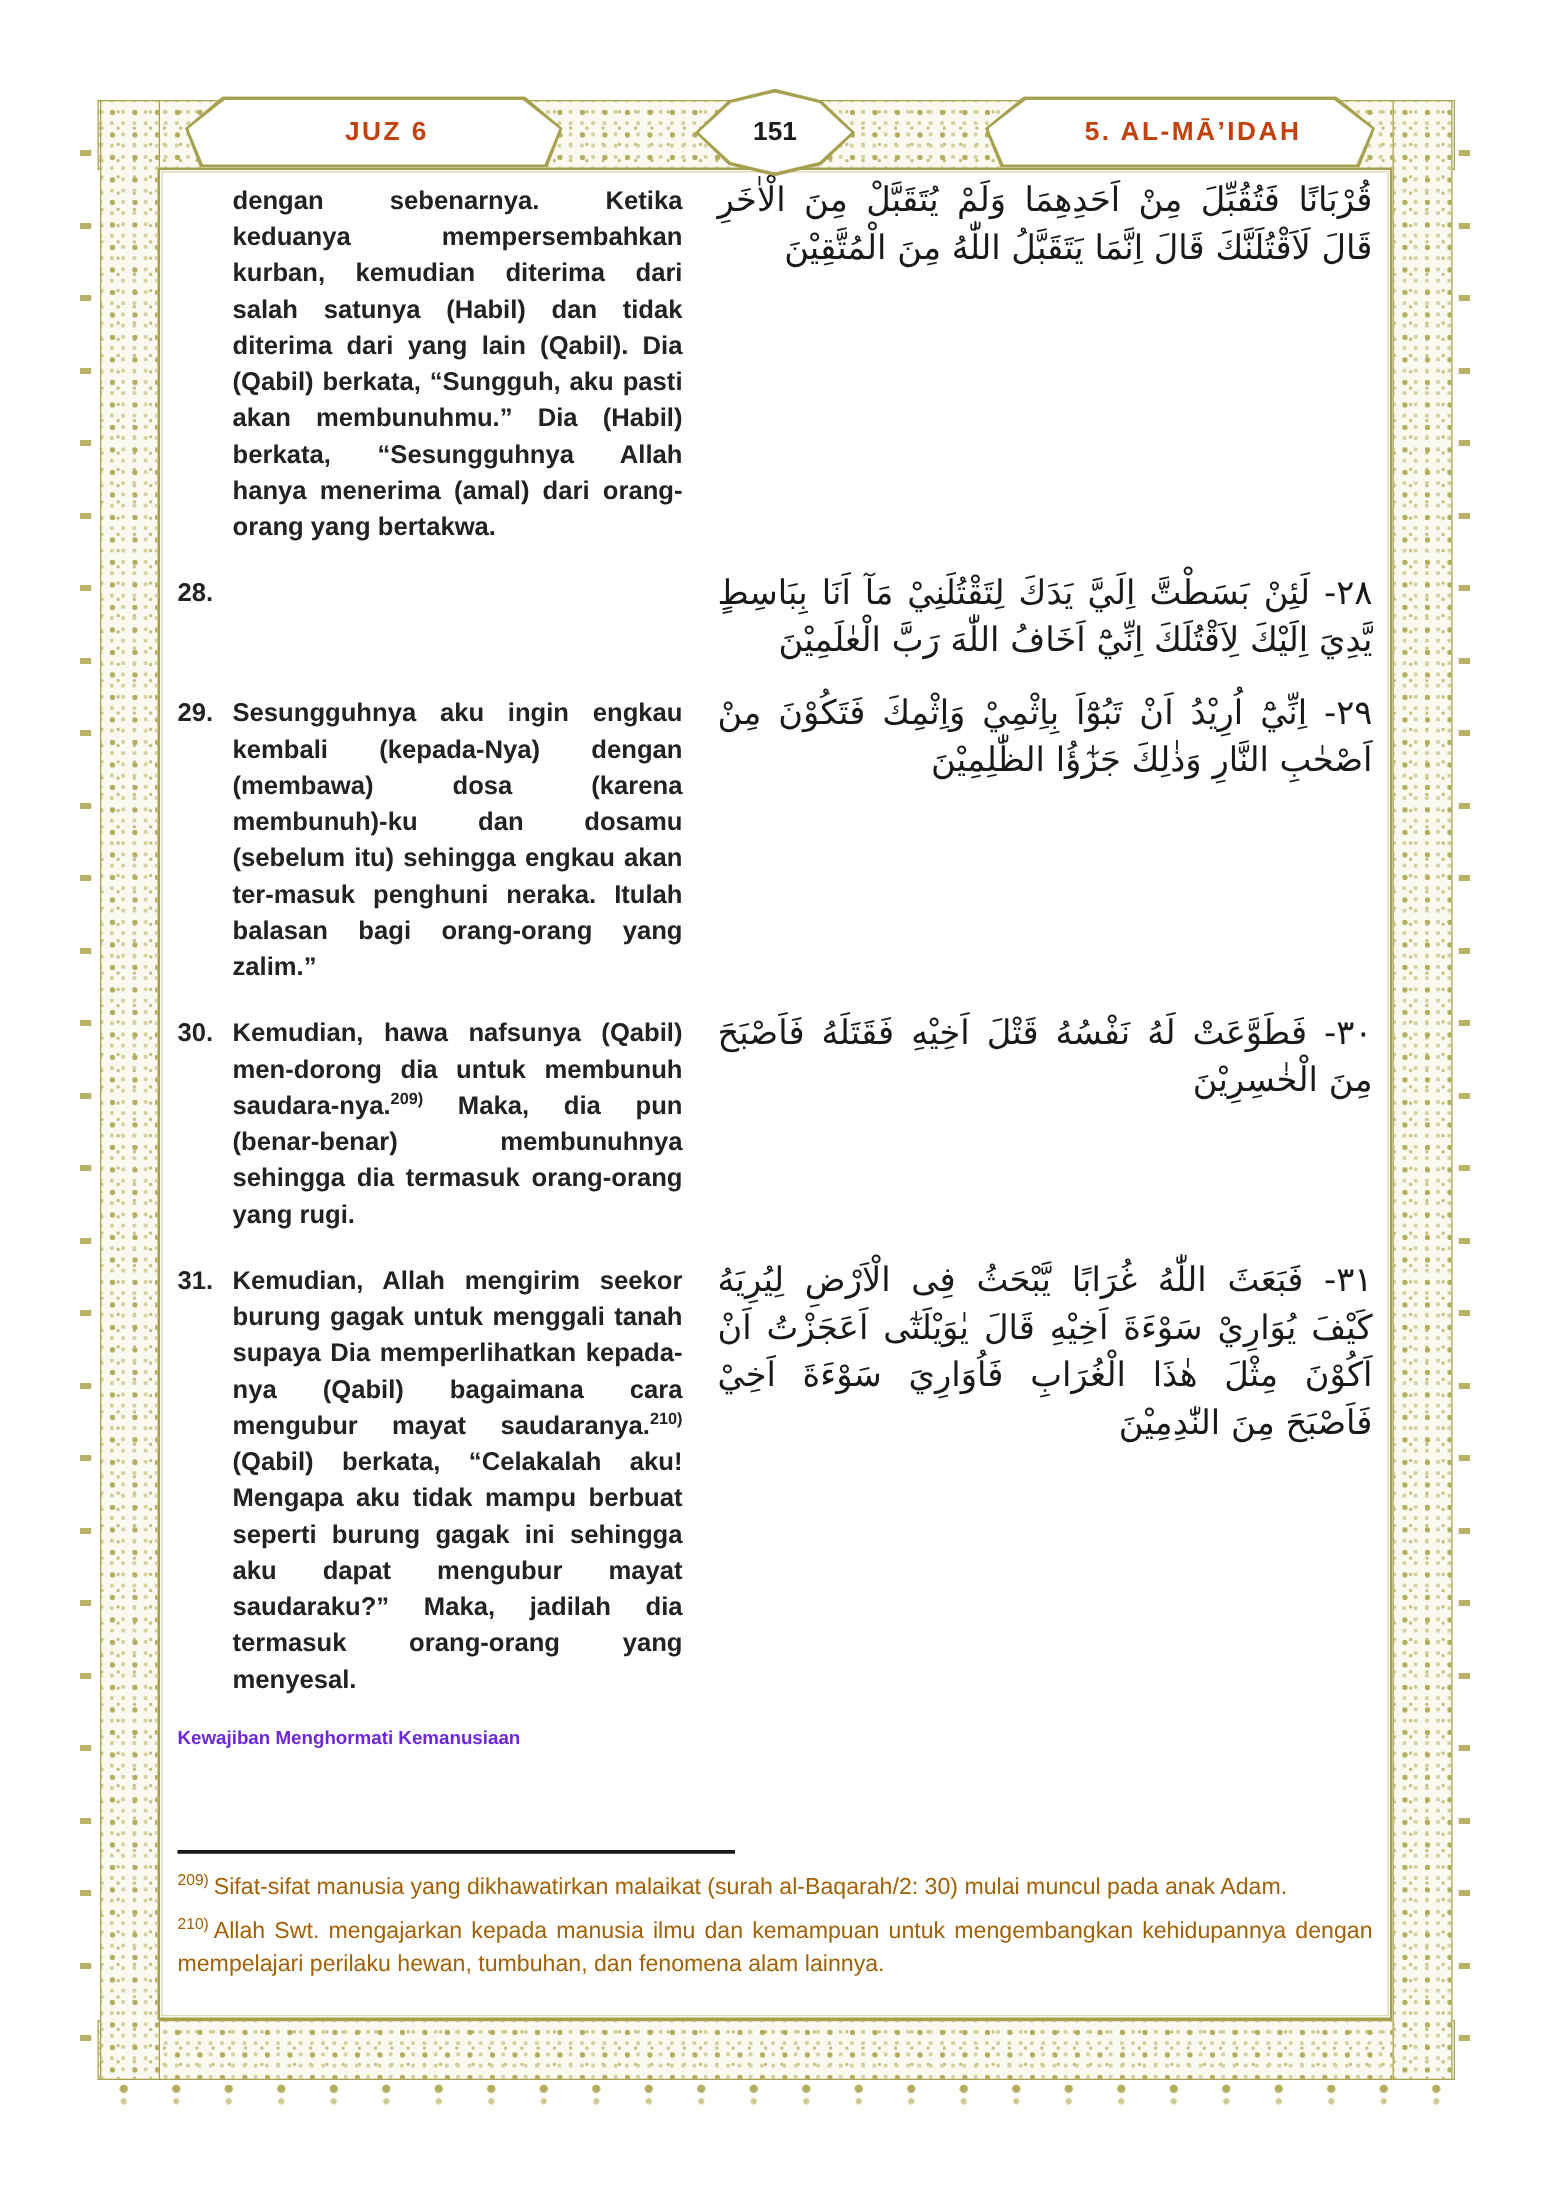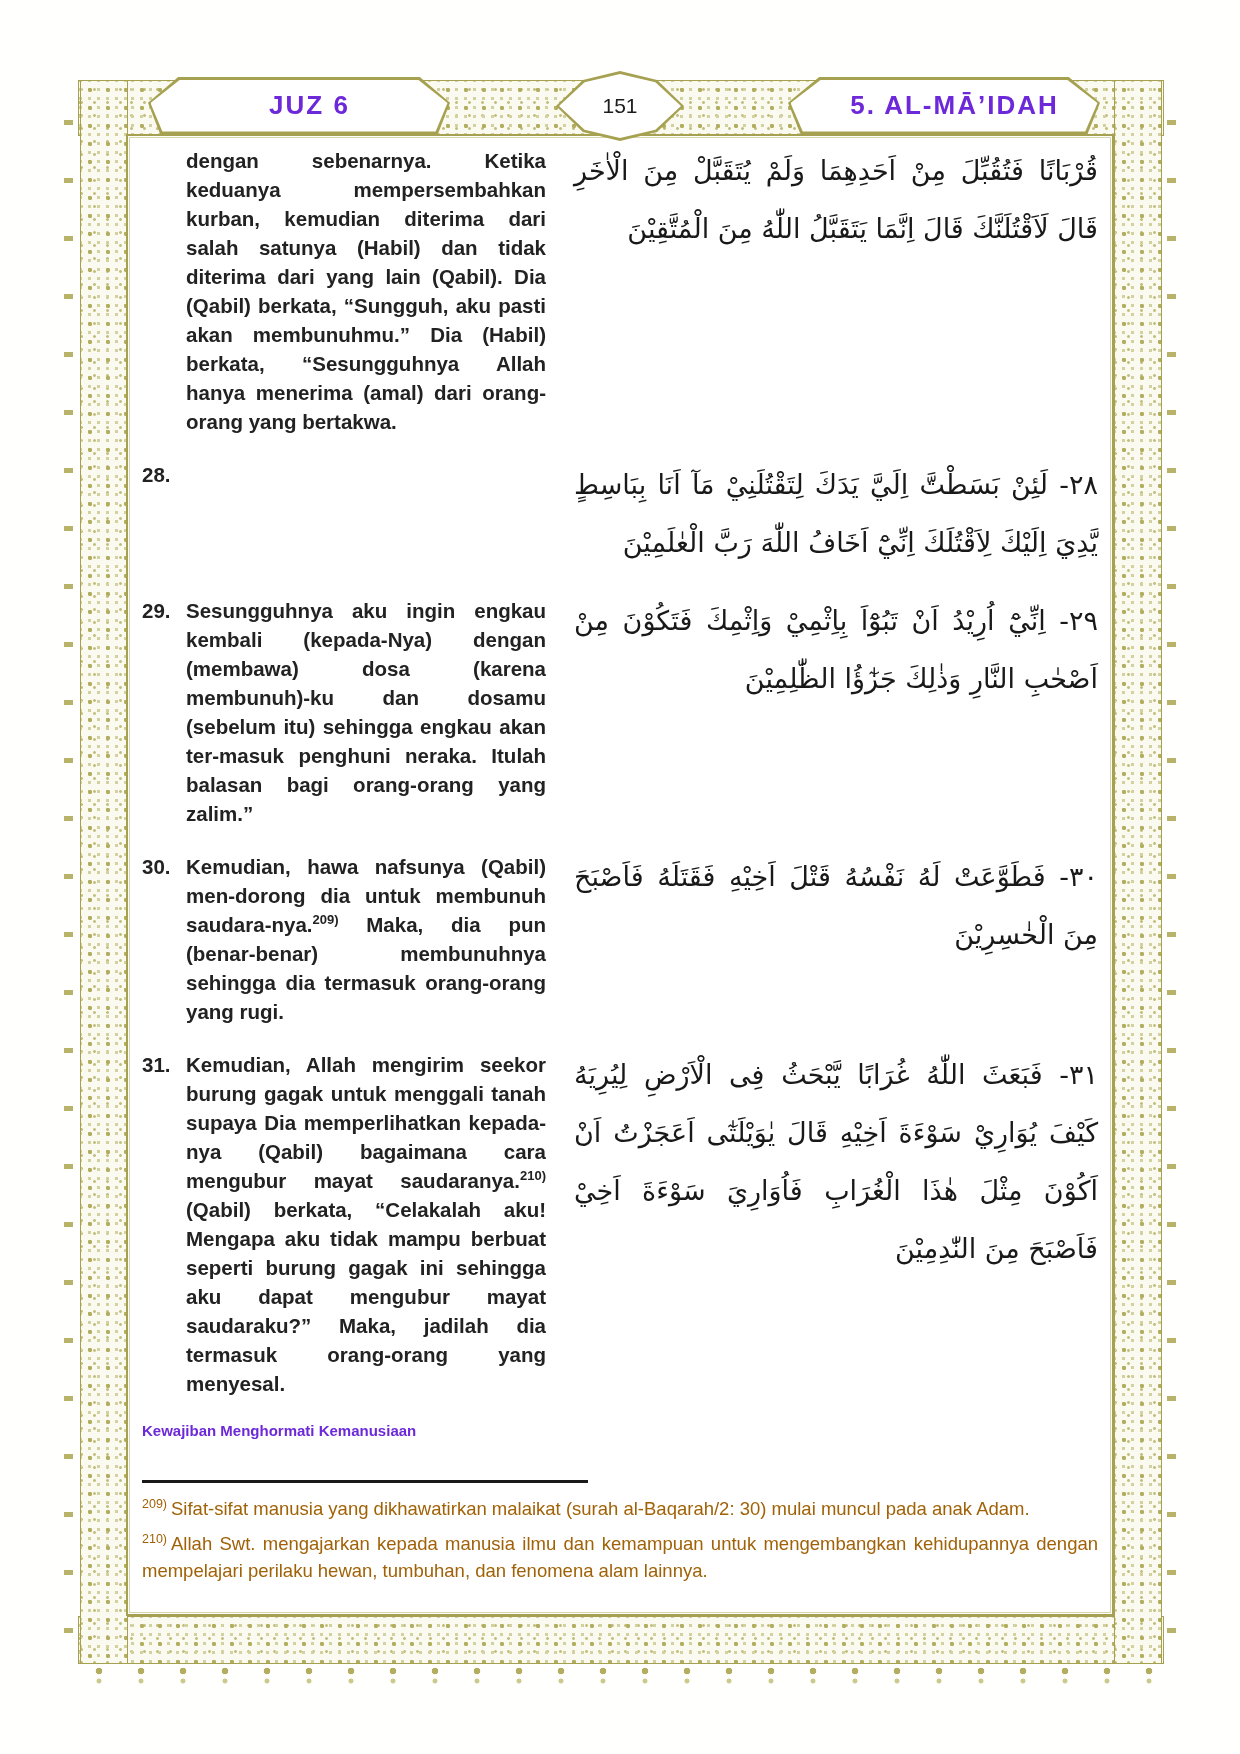--- a/index.html
+++ b/index.html
@@ -38,48 +38,48 @@
 
   
   .banner { position:absolute; z-index:3; background:#a6a150; }
   .banner-shape { clip-path: polygon(10% 0%, 90% 0%, 100% 45%, 96% 100%, 4% 100%, 0% 45%); }
   .banner-inner {
     position:absolute; inset:2.5px; background:#ffffff;
     display:flex; align-items:center; justify-content:center;
   }
   .banner-left  { left:148px; top:77px; width:302px; height:57px; }
   .banner-right { left:788px; top:77px; width:312px; height:57px; }
-  .banner-text { font-size:26px; font-weight:bold; letter-spacing:2px; color:#6d28d9;margin-left:21px; }
+  .banner-text { font-size:21px; font-weight:bold; letter-spacing:2px; color:#c2410c;margin-left:21px; }
   .diamond {
     position:absolute; left:556px; top:71px; width:128px; height:70px; z-index:3; background:#a6a150;
     clip-path: polygon(50% 0, 79% 13%, 100% 50%, 79% 87%, 50% 100%, 21% 87%, 0 50%, 21% 13%);
   }
   .diamond-inner {
     position:absolute; inset:3px; background:#ffffff;
     clip-path: polygon(50% 0, 79% 13%, 100% 50%, 79% 87%, 50% 100%, 21% 87%, 0 50%, 21% 13%);
     display:flex; align-items:center; justify-content:center;
   }
-  .page-num { font-size:21px; font-weight:400; color:#1c1c1c; }
+  .page-num { font-size:21px; font-weight:700; color:#1c1c1c; }
 
   
   .content-frame {
     position:absolute; left:126px; top:134px; width:988px; height:1482px;
     border:2px solid #a6a150; box-shadow: inset 0 0 0 1px #ffffff, inset 0 0 0 2px #d8d5ab;
     background:#ffffff; box-sizing:border-box; overflow:hidden;
   }
   .content { position:absolute; left:14px; right:14px; top:10px; }
 
   .verse-row { display:flex; gap:28px; margin-bottom:24px; }
   .col-left  { width:404px; flex:none; display:flex; }
   .vnum { width:44px; flex:none; font-size:20.5px; line-height:29px; font-weight:700; }
   .vid  { width:360px; flex:none; font-size:20.5px; line-height:29px; text-align:justify;font-weight:bold; }
   .vid-indent { margin-left:44px; }
   .var {
     flex:1; direction:rtl; font-family:"DejaVu Sans", sans-serif;
-    font-size:27px; line-height:58px; text-align:justify; color:#191919; margin-top:-4px;
+    font-size:27px; line-height:38px; text-align:justify; color:#191919; margin-top:-4px;
   }
   .sup { font-size:13px; vertical-align:super; line-height:0; }
 
   .section-heading { font-size:15px; font-weight:bold; margin:4px 0 10px 0; color:#6d28d9; }
 
   
   .footnotes { position:absolute; left:14px; right:14px; bottom:22px; }
   .fn-divider { width:446px; border-top:3px solid #191919; margin-bottom:12px; }
   .footnote { font-size:18.5px; line-height:27px; text-align:justify; margin-bottom:8px; color:#a16207; }
   .fnmark { font-size:12.5px; vertical-align:super; line-height:0; margin-right:4px; }

